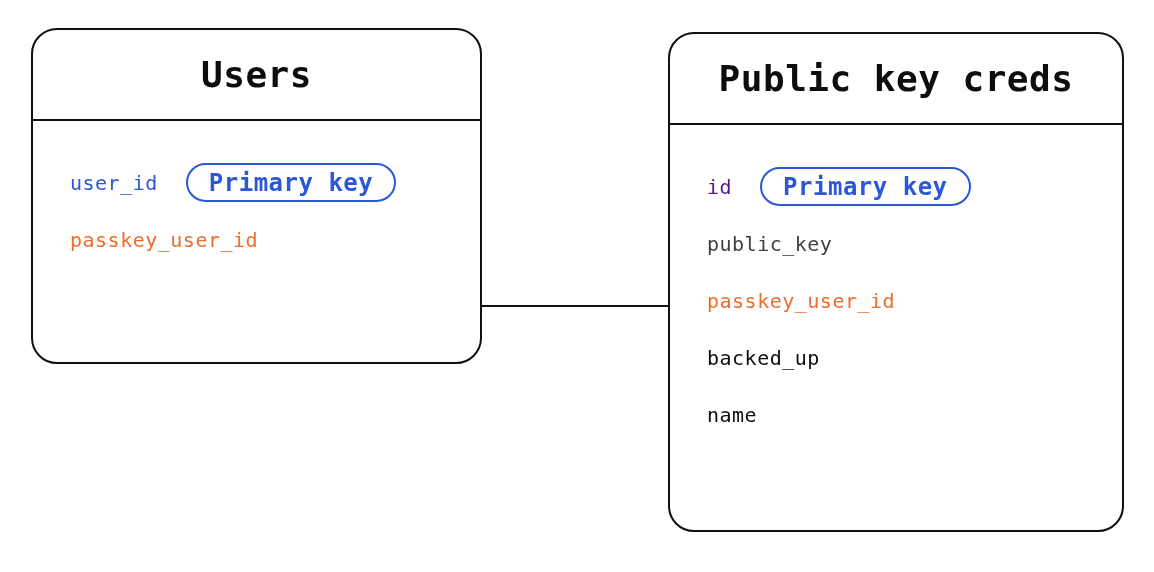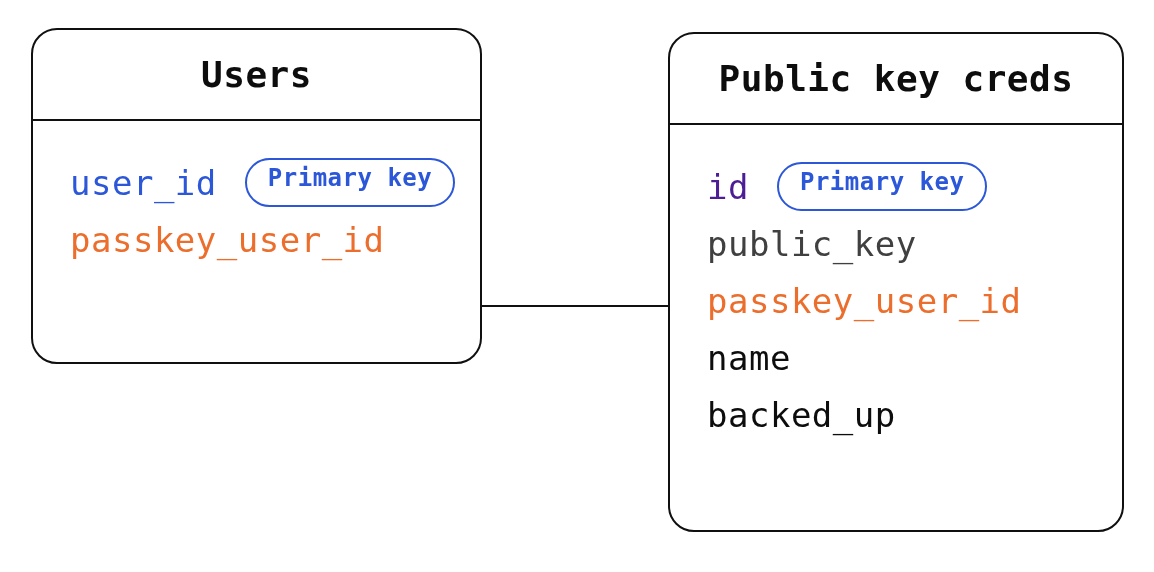--- a/index.html
+++ b/index.html
@@ -49,29 +49,29 @@
     padding: 33px 24px 0 37px;
   }
   .field-row {
     height: 57px;
     display: flex;
     align-items: center;
     gap: 28px;
     white-space: nowrap;
   }
   .field-name {
-    font-size: 34px;
+    font-size: 20px;
     letter-spacing: 0.5px;
   }
   .badge {
     display: inline-flex;
     align-items: center;
     border: 2px solid currentColor;
     border-radius: 999px;
-    padding: 5px 21px 13px 21px;
+    padding: 5px 21px 4px 21px;
     font-size: 24px;
     font-weight: 700;
     line-height: 1.1;
     letter-spacing: 0.5px;
   }
   .connector {
     position: absolute;
     left: 481px;
     top: 305px;
     width: 188px;
@@ -106,21 +106,21 @@
         <span class="field-name" style="color: #4c1d95;">id</span>
         <span class="badge" style="color: rgb(43, 87, 216);">Primary key</span>
       </div>
       <div class="field-row">
         <span class="field-name" style="color: #404040;">public_key</span>
       </div>
       <div class="field-row">
         <span class="field-name" style="color: rgb(236, 110, 45);">passkey_user_id</span>
       </div>
       <div class="field-row">
-        <span class="field-name" style="color: rgb(13, 13, 13);">name</span>
+        <span class="field-name" style="color: rgb(13, 13, 13);">backed_up</span>
       </div>
       <div class="field-row">
-        <span class="field-name" style="color: rgb(13, 13, 13);">backed_up</span>
+        <span class="field-name" style="color: rgb(13, 13, 13);">name</span>
       </div>
     </div>
   </div>
 
 </div>
 
 </body></html>

